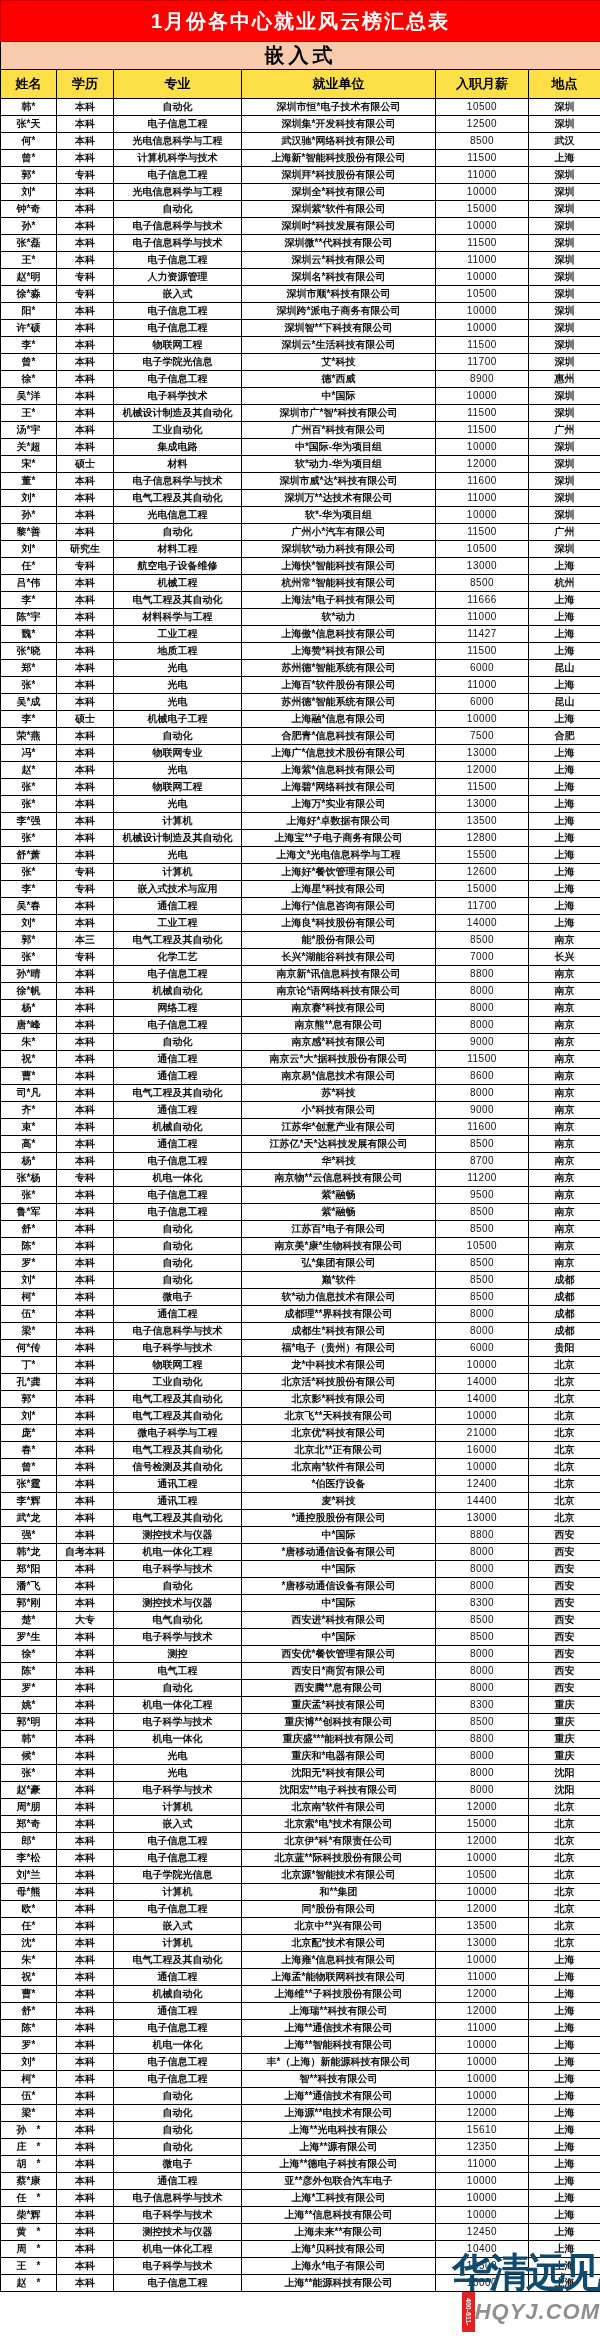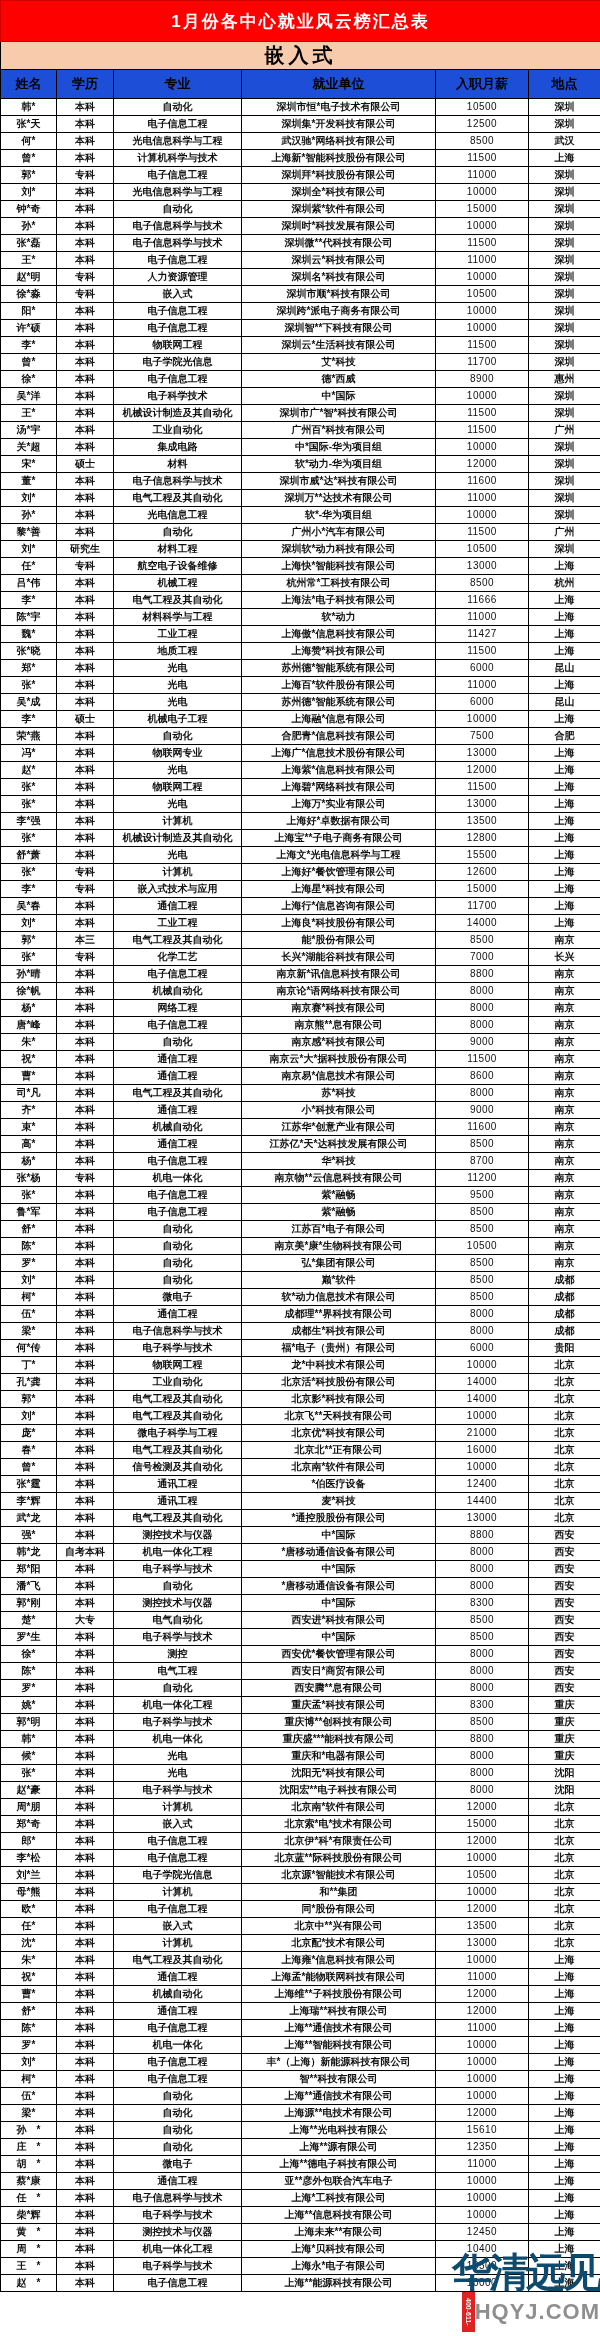--- a/index.html
+++ b/index.html
@@ -1,37 +1,37 @@
 <!DOCTYPE html>
 <html><head>
 <meta charset="utf-8">
 <style>
   html,body{margin:0;padding:0;background:#fff;}
   #page{position:relative;width:600px;height:2336px;overflow:hidden;
         font-family:"Liberation Sans","DejaVu Sans",sans-serif;}
   table{border-collapse:collapse;width:600px;table-layout:fixed;}
   th,td{border:1px solid #000;text-align:center;vertical-align:middle;
         overflow:hidden;white-space:nowrap;padding:0;color:#111;}
-  .title-row th{background:#FE0000;color:#fff;font-size:17px;font-weight:700;
+  .title-row th{background:#FE0000;color:#fff;font-size:20px;font-weight:700;
         height:40px;border:1px solid #d00000;letter-spacing:2px;}
   .section-row th{background:#F8CBAD;color:#000;font-size:20px;font-weight:700;
         height:27px;letter-spacing:4px;}
-  .head-row th{background:#1d4ed8;color:#000;font-size:13px;font-weight:700;height:28px;}
+  .head-row th{background:#fde047;color:#000;font-size:13px;font-weight:700;height:28px;}
   tbody td{height:16px;font-size:10px;font-weight:700;line-height:16px;}
   tbody td.c4{font-weight:400;font-size:10px;letter-spacing:0.5px;}
   tbody td.c1{font-weight:700;}
   .watermark{position:absolute;right:0;bottom:2px;width:172px;height:82px;
         pointer-events:none;text-align:right;}
   .wm-brand{color:#0c4a6e;font-size:40px;line-height:40px;font-weight:900;
         letter-spacing:-3px;white-space:nowrap;}
   .wm-bottom{display:flex;justify-content:flex-end;align-items:stretch;height:40px;}
   .wm-bar{width:13px;background:#E02222;color:#fff;font-size:7px;
         writing-mode:vertical-rl;text-align:center;line-height:13px;font-weight:700;}
   .wm-domain{color:#8f8f8f;font-size:22px;font-weight:900;line-height:40px;
-        letter-spacing:1px;}
+        letter-spacing:1px;font-style:italic;}
 </style>
 </head>
 <body>
 
 <div id="page">
   <table>
     <colgroup>
       <col style="width:56px">
         <col style="width:57px">
         <col style="width:128px">
@@ -277,21 +277,21 @@
           <td class="c1">专科</td>
           <td class="c2">航空电子设备维修</td>
           <td class="c3">上海快*智能科技有限公司</td>
           <td class="c4">13000</td>
           <td class="c5">上海</td>
         </tr>
         <tr>
           <td class="c0">吕*伟</td>
           <td class="c1">本科</td>
           <td class="c2">机械工程</td>
-          <td class="c3">杭州常*工科技有限公司</td>
+          <td class="c3">杭州常*智能科技有限公司</td>
           <td class="c4">8500</td>
           <td class="c5">杭州</td>
         </tr>
         <tr>
           <td class="c0">李*</td>
           <td class="c1">本科</td>
           <td class="c2">电气工程及其自动化</td>
           <td class="c3">上海法*电子科技有限公司</td>
           <td class="c4">11666</td>
           <td class="c5">上海</td>

